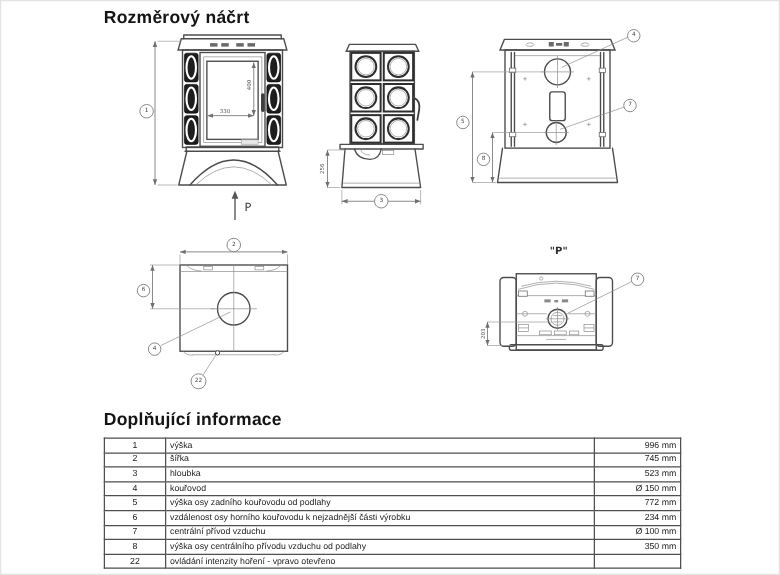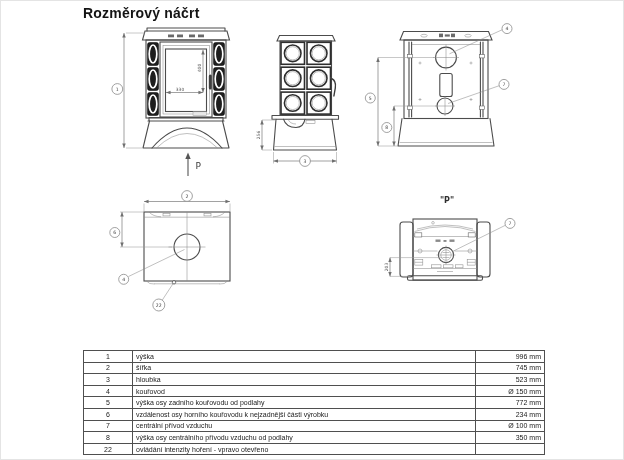--- a/index.html
+++ b/index.html
@@ -273,20 +273,21 @@
       <circle class="co" cx="510" cy="223.4" r="5"></circle>
       <text class="ct" x="510" y="223.4">7</text>
     </g>
     <g>
       <path class="ext" d="M390,257.6 H442 M390,276.4 H409"></path>
       <path class="dim" d="M390,257.6 V276.4" marker-start="url(#ae)" marker-end="url(#ae)"></path>
       <text class="dt" transform="rotate(-90 387.6 267)" x="387.6" y="267" font-size="3.8">203</text>
     </g>
   </svg>
 
+  <h2 class="title" id="title-info">Doplňující informace</h2>
 
   <table class="infotable">
     <tbody>
       <tr>
         <td class="num">1</td>
         <td class="desc">výška</td>
         <td class="val">996 mm</td>
       </tr>
       <tr>
         <td class="num">2</td>

